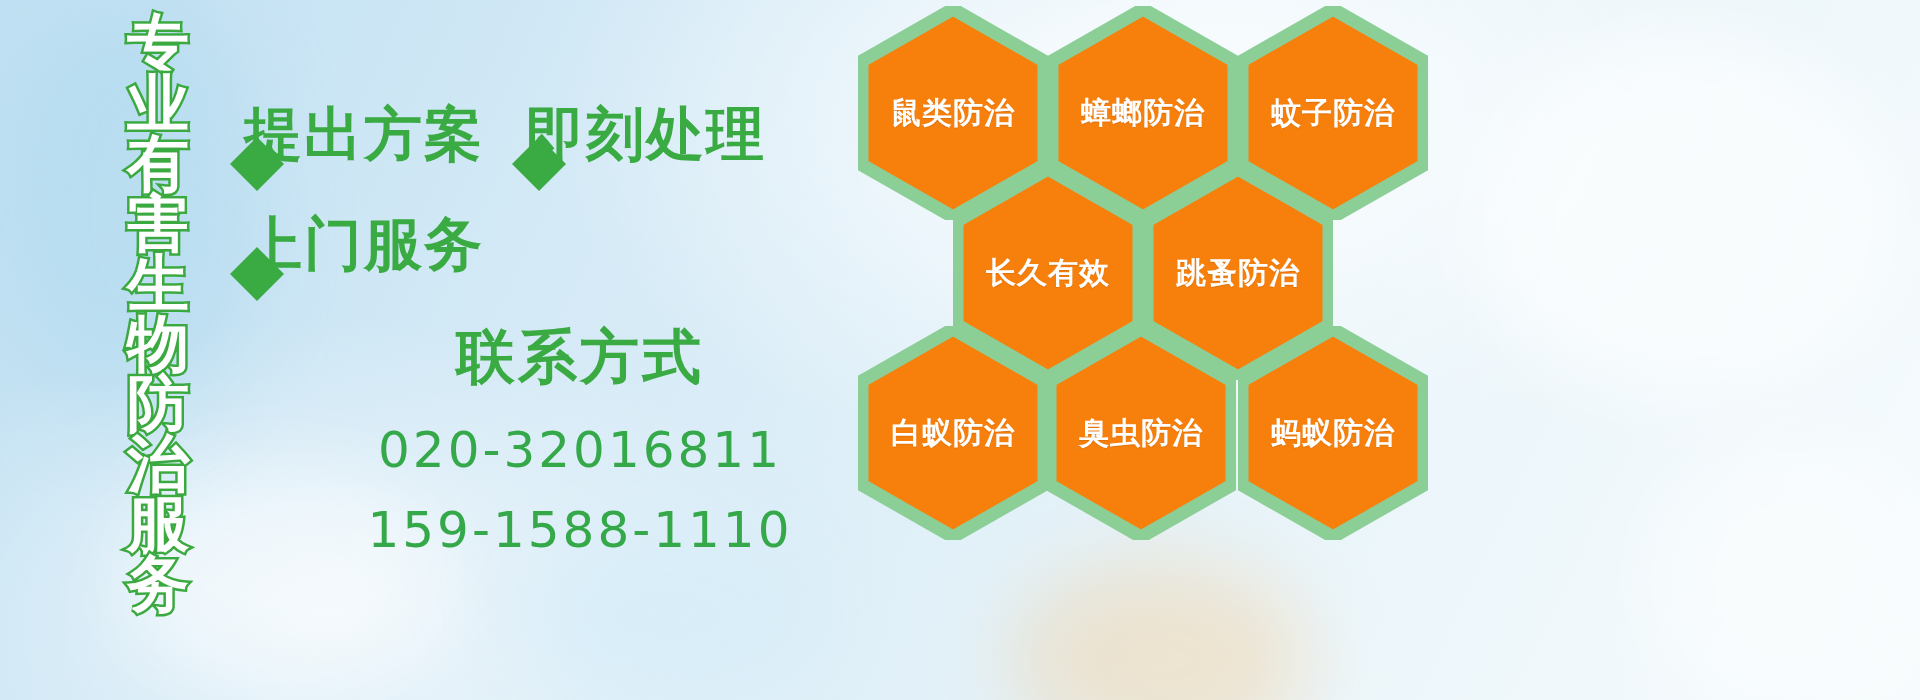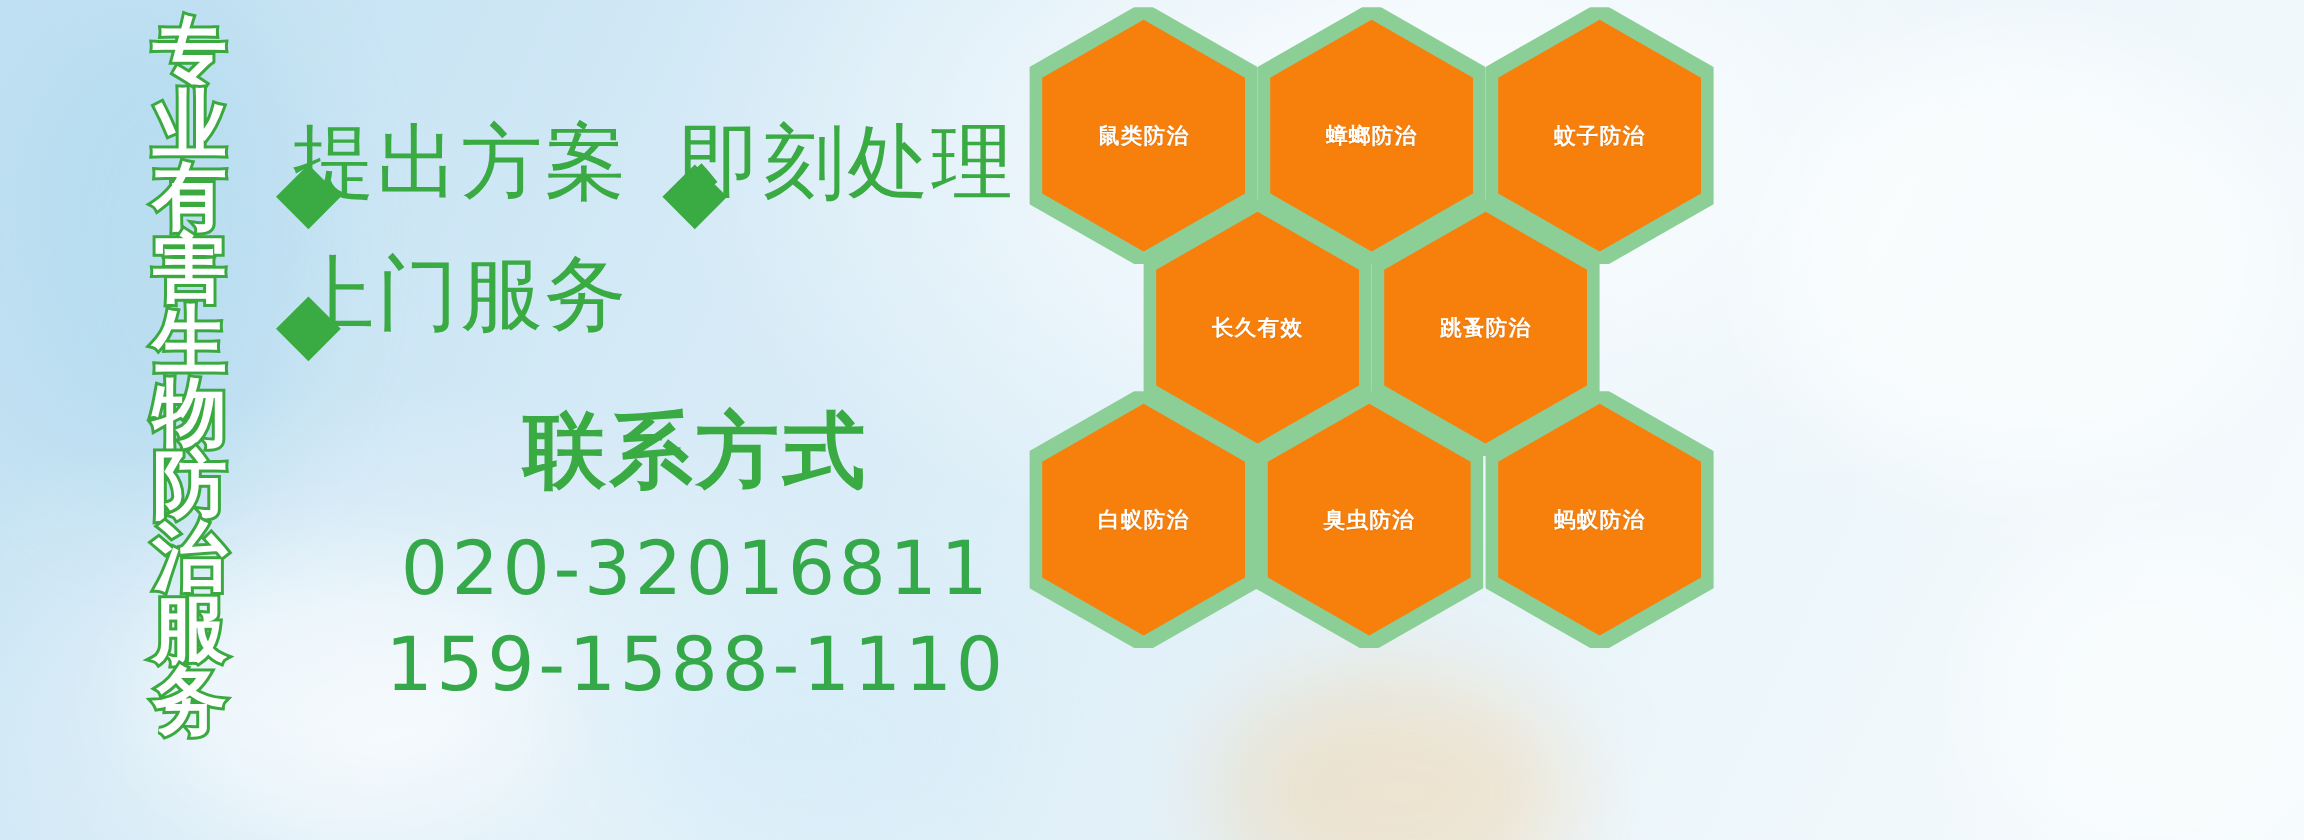--- a/index.html
+++ b/index.html
@@ -73,47 +73,46 @@
   .bullet-group { display: flex; align-items: center; }
   .bullet-group + .bullet-group { margin-left: 26px; }
   .diamond-icon {
     width: 0; height: 0;
     display: inline-block;
     margin-right: 16px;
     flex: 0 0 auto;
   }
   .diamond-icon svg { display: block; }
   .feature-text {
-    font-size: 68px;
-    font-weight: 400;
+    font-size: 58px;
+    font-weight: 700;
     color: #3aaa43;
     letter-spacing: 2px;
     font-family: "DejaVu Sans", "Liberation Sans", sans-serif;
   }
 
   
   #contact {
     position: absolute;
     left: 300px;
     top: 318px;
     width: 560px;
     text-align: center;
     z-index: 5;
   }
   #contact-title {
-    font-size: 69px;
+    font-size: 59px;
     font-weight: 700;
     color: #3aaa43;
     letter-spacing: 3px;
     margin-bottom: 12px;
     font-family: "DejaVu Sans", "Liberation Sans", sans-serif;
-    margin-top: 12px;
   }
   .contact-phone {
-    font-size: 62px;
+    font-size: 50px;
     font-weight: 400;
     color: #35a84a;
     letter-spacing: 3px;
     line-height: 80px;
     font-family: "DejaVu Sans", "Liberation Sans", sans-serif;
   }
 
   
   #honeycomb {
     position: absolute;
@@ -132,21 +131,21 @@
   .hex-label {
     position: absolute;
     left: 0;
     top: 0;
     width: 190px;
     height: 214px;
     display: flex;
     align-items: center;
     justify-content: center;
     color: #ffffff;
-    font-size: 18px;
+    font-size: 30px;
     font-weight: 700;
     letter-spacing: 1px;
     font-family: "DejaVu Sans", "Liberation Sans", sans-serif;
     text-shadow: 0 1px 1px rgba(0,0,0,0.10);
   }
 </style>
 </head>
 <body>
 
 <div id="banner">

